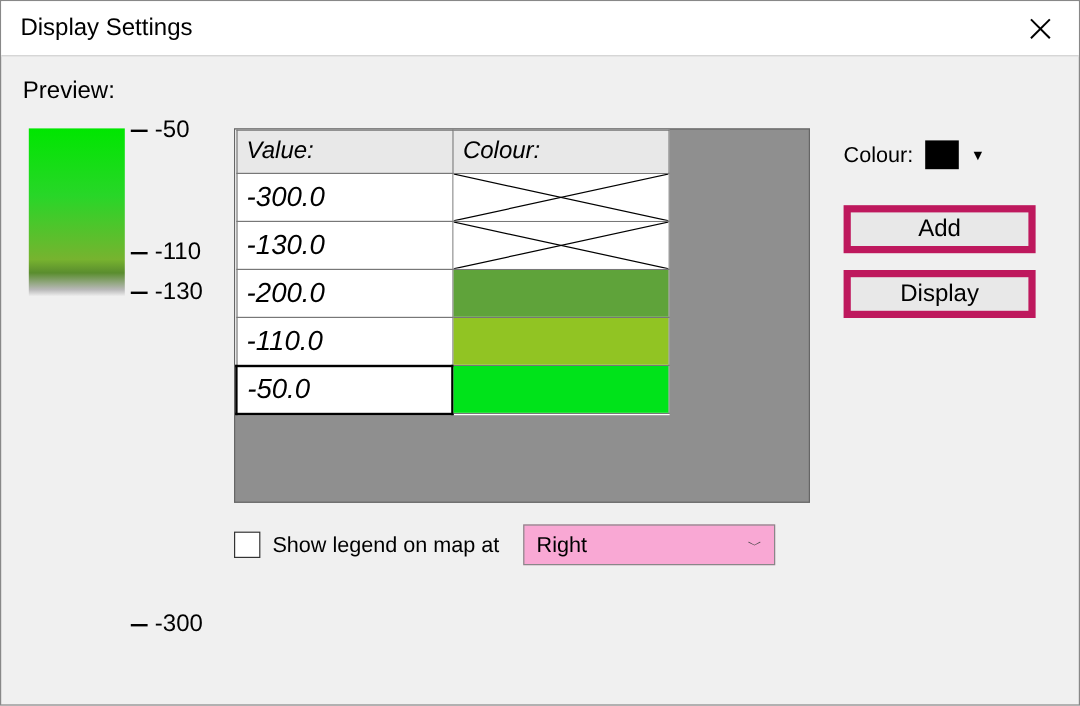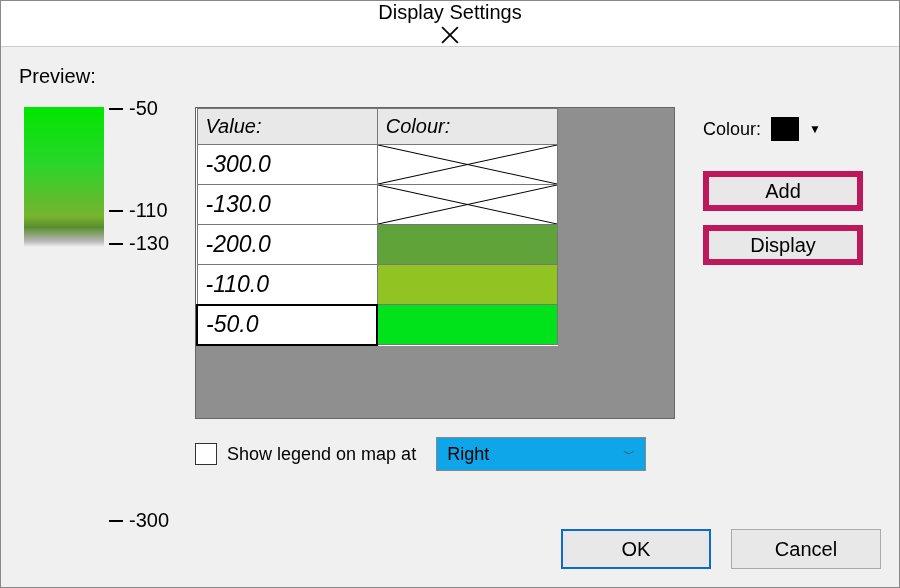--- a/index.html
+++ b/index.html
@@ -18,21 +18,20 @@
     position: relative;
   }
   .titlebar {
     height: 46px;
     background: #fff;
     border-bottom: 1px solid #ccc;
     display: flex;
     align-items: center;
     justify-content: space-between;
     padding: 0 16px;
-    flex-direction: column;
   }
   .titlebar .title {
     font-size: 20px;
   }
   .close-btn {
     width: 32px;
     height: 32px;
     display: flex;
     align-items: center;
     justify-content: center;
@@ -139,21 +138,21 @@
   }
   .checkbox {
     width: 22px; height: 22px;
     border: 1.5px solid #333;
     background: #fff;
     display: inline-block;
   }
   .dropdown {
     width: 210px;
     height: 34px;
-    background: #0ea5e9;
+    background: #f9a8d4;
     border: 1px solid #888;
     display: flex;
     align-items: center;
     justify-content: space-between;
     padding: 0 10px;
     cursor: pointer;
   }
   .dropdown .chev { font-size: 12px; color:#444; }
   .right-col {
     position: absolute;
@@ -310,23 +309,15 @@
         <span class="mini-arrow">▼</span>
       </div>
       <div class="rbtn" style="margin-bottom:14px;">
         <span>Add</span>
       </div>
       <div class="rbtn">
         <span>Display</span>
       </div>
     </div>
 
-    <div class="footer-btns">
-      <div class="fbtn primary">
-        <span>OK</span>
-      </div>
-      <div class="fbtn">
-        <span>Cancel</span>
-      </div>
-    </div>
 
   </div>
 </div>
 
 </body></html>

